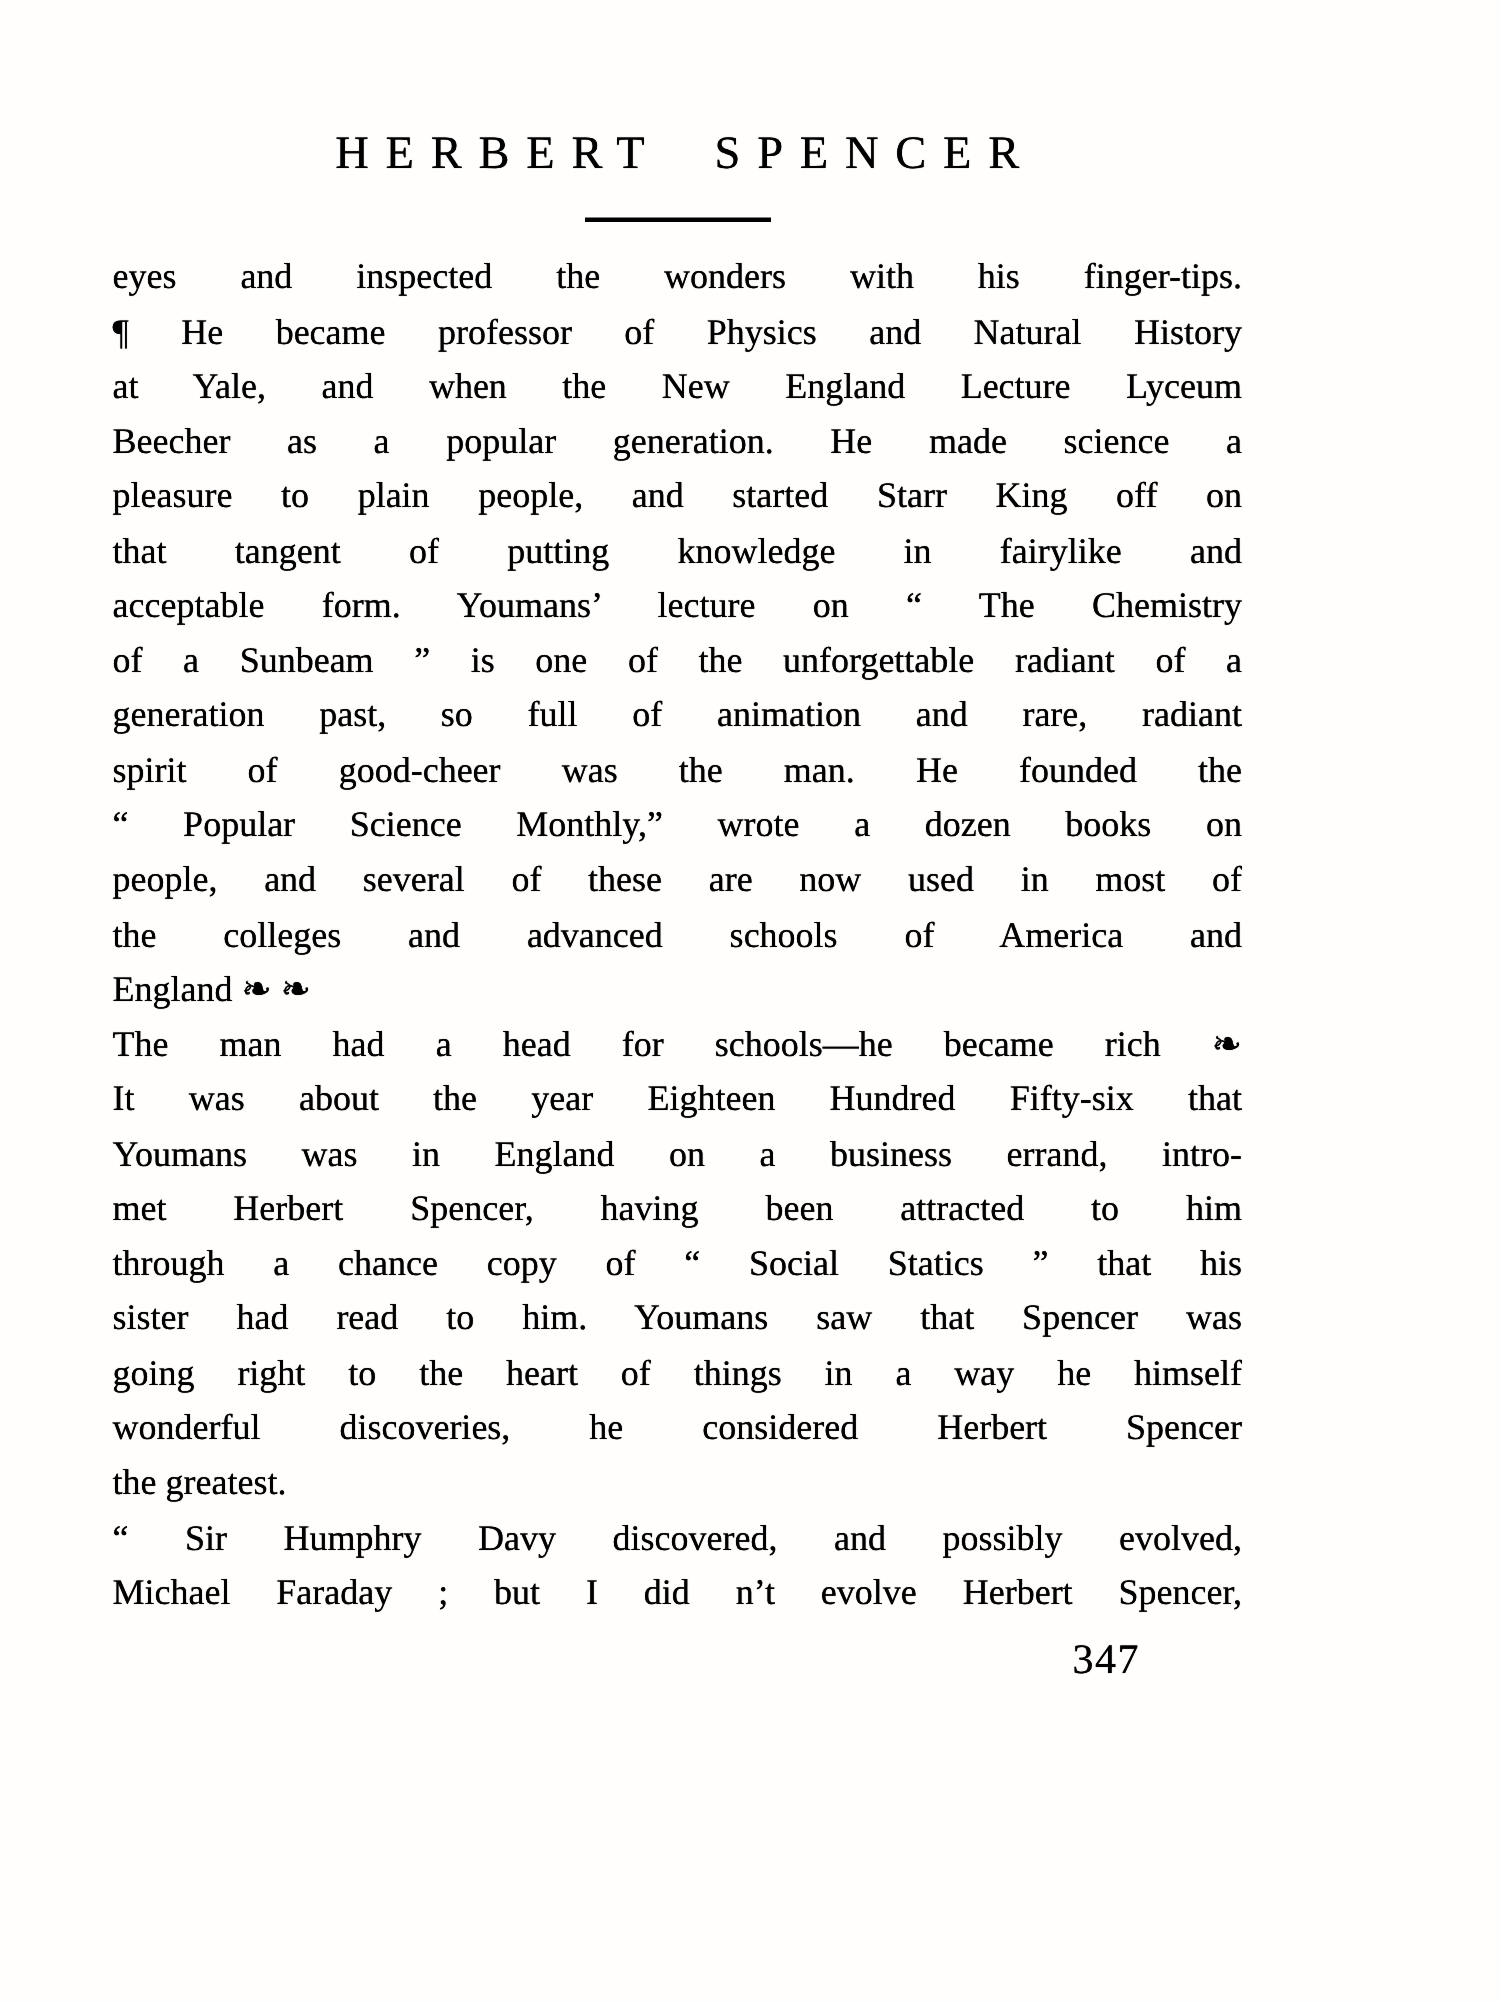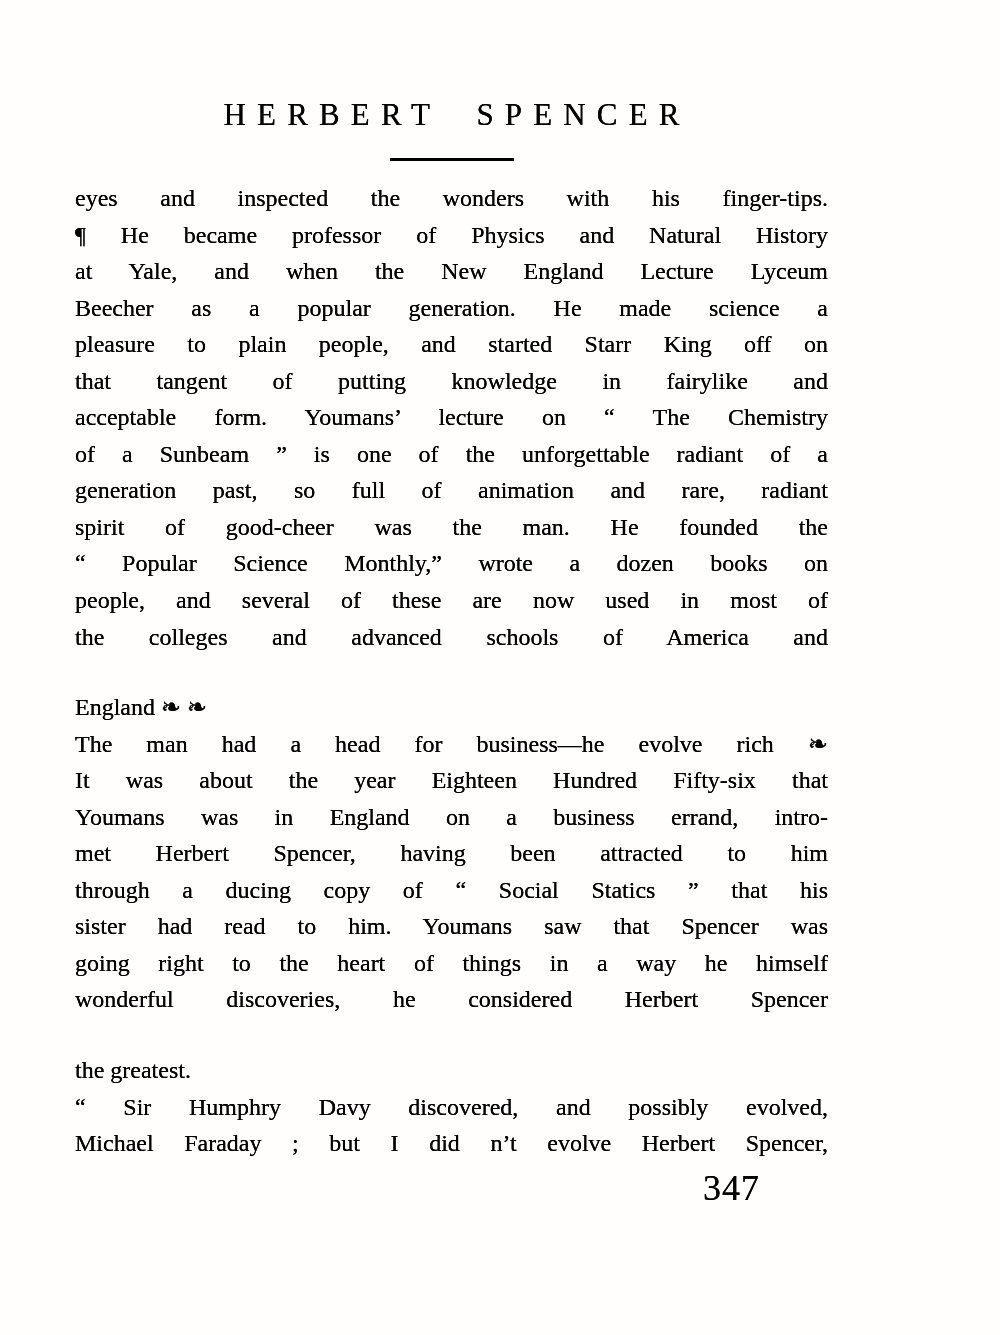--- a/index.html
+++ b/index.html
@@ -13,21 +13,21 @@
     height: 1335px;
     background: #fffefd;
     color: #000000;
     font-family: "Liberation Serif", "DejaVu Serif", serif;
     overflow: hidden;
     text-shadow: 0 0 0.5px #000;
   }
   .content {
     position: absolute;
     left: 75px;
-    top: 13px;
+    top: 0;
     width: 753px;
   }
   .title {
     margin: 84px 0 0 0;
     text-align: center;
     font-size: 31px;
     font-weight: normal;
     letter-spacing: 0.36em;
     word-spacing: 0.55em;
     white-space: nowrap;
@@ -44,25 +44,24 @@
     font-size: 24px;
     line-height: 36.55px;
   }
   .line {
     text-align: justify;
     text-align-last: justify;
   }
   .line.no-justify {
     text-align: left;
     text-align-last: auto;
-    margin-top: 34px;
   }
   .page-number {
     margin-top: 6px;
-    font-size: 36px;
+    font-size: 28px;
     line-height: 40px;
     text-align: right;
     padding-right: 68px;
     letter-spacing: 1px;
   }
 </style>
 </head>
 <body>
 
 <div class="page">
@@ -77,25 +76,25 @@
         <div class="line">pleasure to plain people, and started Starr King off on</div>
         <div class="line">that tangent of putting knowledge in fairylike and</div>
         <div class="line">acceptable form. Youmans’ lecture on “ The Chemistry</div>
         <div class="line">of a Sunbeam ” is one of the unforgettable radiant of a</div>
         <div class="line">generation past, so full of animation and rare, radiant</div>
         <div class="line">spirit of good-cheer was the man. He founded the</div>
         <div class="line">“ Popular Science Monthly,” wrote a dozen books on</div>
         <div class="line">people, and several of these are now used in most of</div>
         <div class="line">the colleges and advanced schools of America and</div>
         <div class="line no-justify">England ❧ ❧</div>
-        <div class="line">The man had a head for business—he evolve rich ❧</div>
+        <div class="line">The man had a head for schools—he became rich ❧</div>
         <div class="line">It was about the year Eighteen Hundred Fifty-six that</div>
         <div class="line">Youmans was in England on a business errand, intro-</div>
         <div class="line">met Herbert Spencer, having been attracted to him</div>
-        <div class="line">through a ducing copy of “ Social Statics ” that his</div>
+        <div class="line">through a chance copy of “ Social Statics ” that his</div>
         <div class="line">sister had read to him. Youmans saw that Spencer was</div>
         <div class="line">going right to the heart of things in a way he himself</div>
         <div class="line">wonderful discoveries, he considered Herbert Spencer</div>
         <div class="line no-justify">the greatest.</div>
         <div class="line">“ Sir Humphry Davy discovered, and possibly evolved,</div>
         <div class="line">Michael Faraday ; but I did n’t evolve Herbert Spencer,</div>
       </div>
     <div class="page-number">347</div>
   </div>
 </div>

